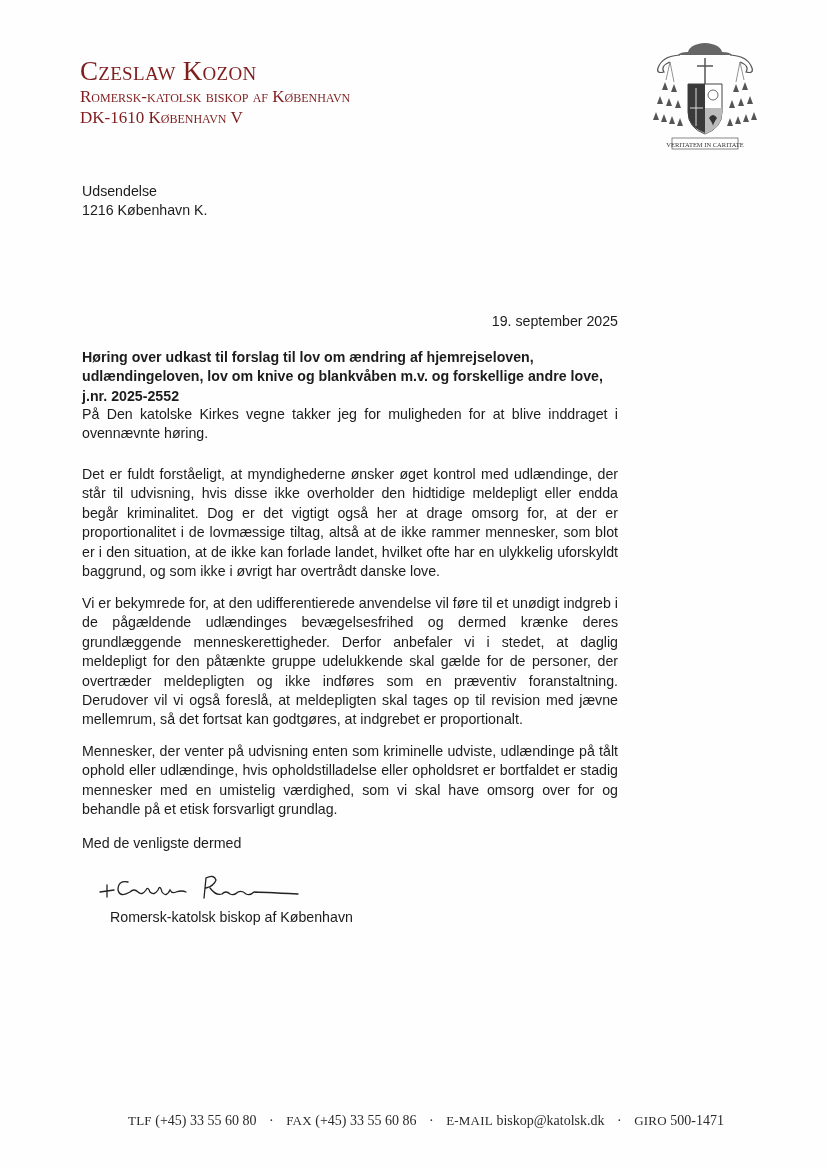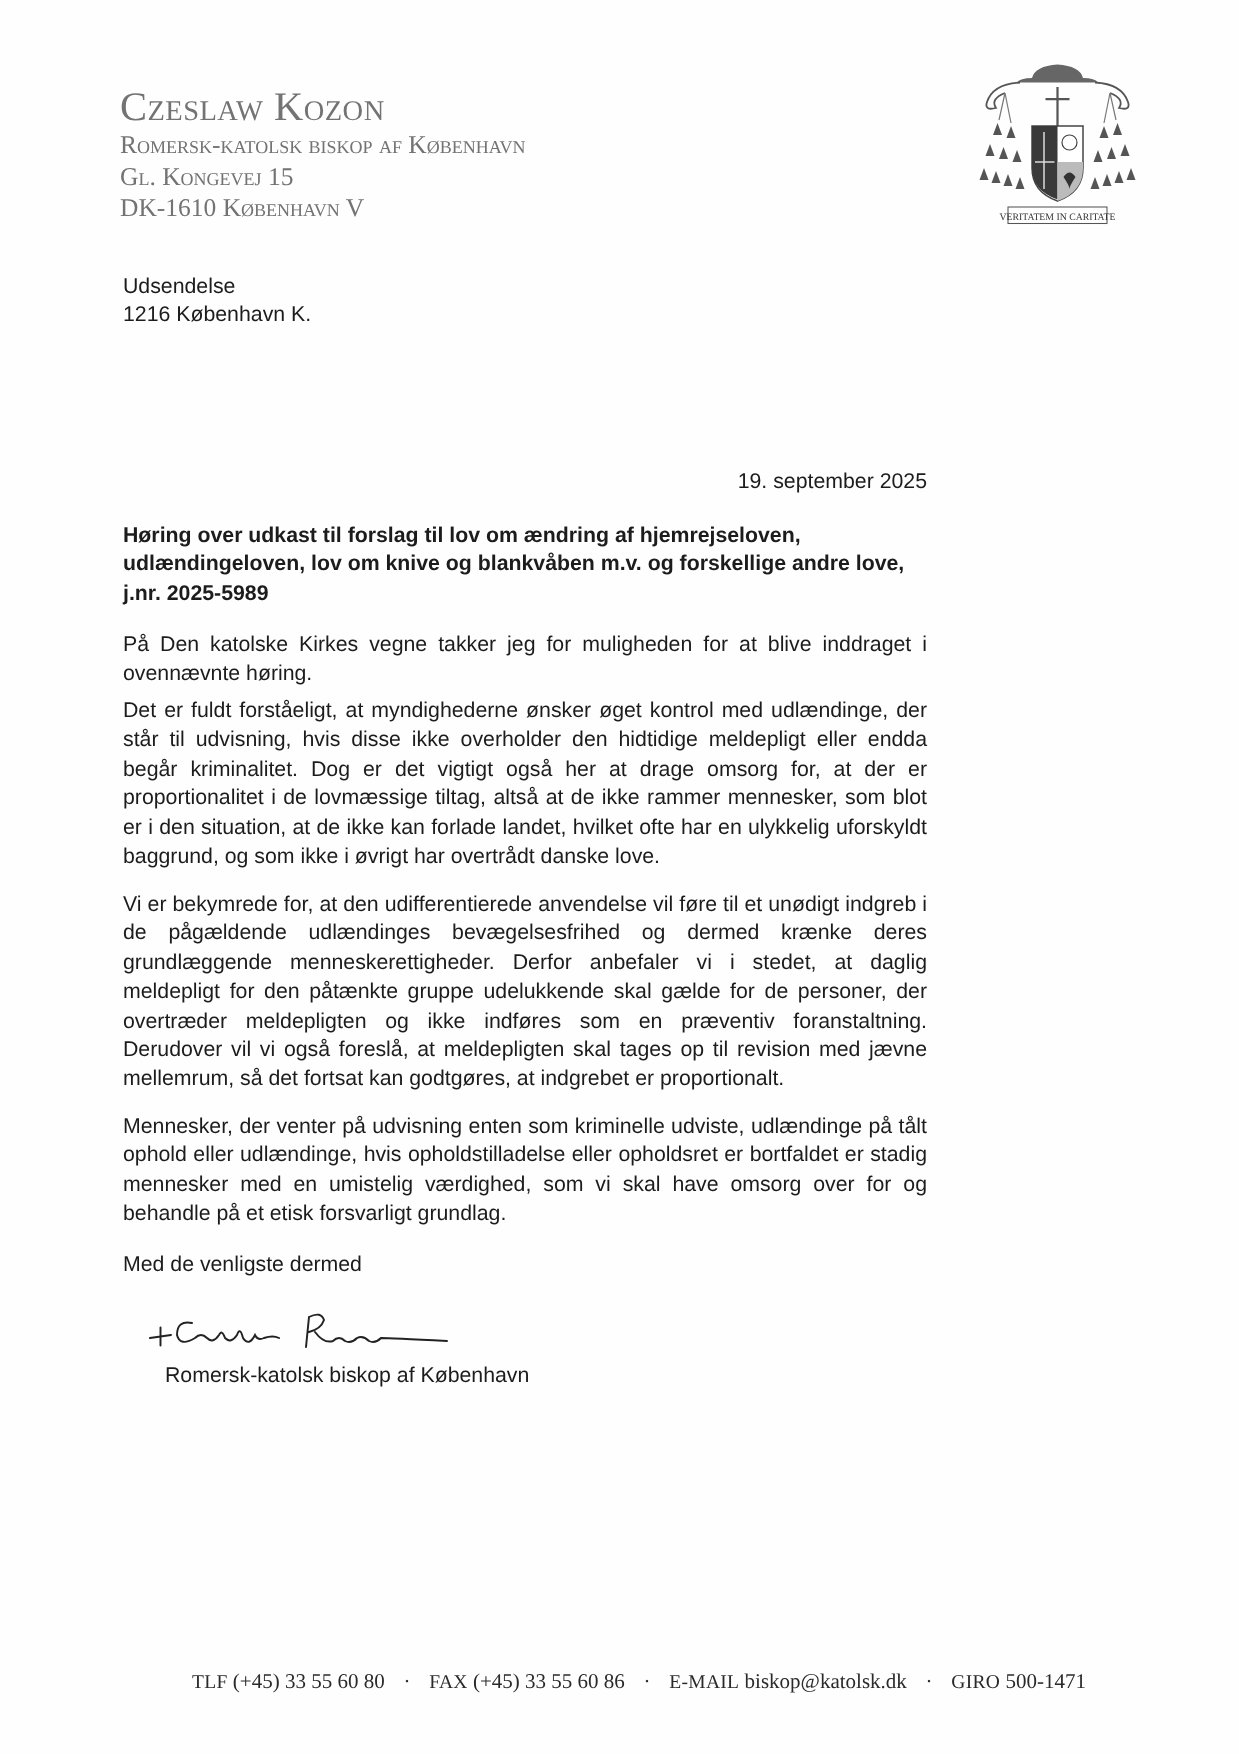--- a/index.html
+++ b/index.html
@@ -1,32 +1,32 @@
 <!DOCTYPE html>
 <html><head>
 <meta charset="utf-8">
 <style>
   html, body { margin: 0; padding: 0; background: #ffffff; }
   body { width: 826px; height: 1169px; position: relative; overflow: hidden; color: #1a1a1a; }
   .page { position: absolute; left: 0; top: 0; width: 826px; height: 1169px; background: #fefefe; }
 
   
-  .lh { position: absolute; left: 80px; top: 56px; font-family: "Liberation Serif", "DejaVu Serif", serif; color: #737373; }
+  .lh { position: absolute; left: 80px; top: 56px; font-family: "Liberation Serif", "DejaVu Serif", serif; color: #7f1d1d; }
   .lh-name { font-size: 27px; font-variant: small-caps; letter-spacing: 0.3px; line-height: 30px; }
   .lh-line { font-size: 17px; font-variant: small-caps; line-height: 21px; }
 
   .crest { position: absolute; left: 650px; top: 38px; width: 110px; height: 115px; }
 
   
   .body-text { font-family: "Liberation Sans", "DejaVu Sans", sans-serif; font-size: 14.2px; line-height: 19.4px; color: #1c1c1c; }
   .addr { position: absolute; left: 82px; top: 182px; }
   .date { position: absolute; right: 208px; top: 312px; }
   .subject { position: absolute; left: 82px; top: 348px; width: 536px; font-weight: bold; }
   .para { position: absolute; left: 82px; width: 536px; text-align: justify; }
-  .p1 { top: 405px; margin-top: 16px; }
+  .p1 { top: 405px; }
   .p2 { top: 465px; }
   .p3 { top: 594px; }
   .p4 { top: 742px; }
   .closing { position: absolute; left: 82px; top: 834px; }
 
   .signature { position: absolute; left: 98px; top: 870px; width: 210px; height: 34px; }
   .signer { position: absolute; left: 110px; top: 908px; }
 
   .footer { position: absolute; left: 128px; top: 1113px; font-family: "Liberation Serif", "DejaVu Serif", serif; font-size: 14px; color: #2a2a2a; white-space: nowrap; }
   .footer .lbl { font-variant: small-caps; font-size: 13px; letter-spacing: 0.2px; }
@@ -34,21 +34,20 @@
   .footer .item { display: inline; }
 </style>
 </head>
 <body>
 
 <div class="page">
 
   <div class="lh">
     <div class="lh-name">Czeslaw Kozon</div>
     <div class="lh-line">Romersk-katolsk biskop af København</div>
-    <div class="lh-line">Gl. Kongevej 15</div>
     <div class="lh-line">DK-1610 København V</div>
   </div>
 
   <div class="crest">
     <svg width="110" height="115" viewBox="0 0 110 115">
 
       <path d="M38 14 Q40 6 55 5 Q70 6 72 14 Q80 14 82 17 L28 17 Q30 14 38 14 Z" fill="#666"></path>
 
       <path d="M30 17 Q12 18 8 30 Q6 36 14 34 Q10 28 20 24" fill="none" stroke="#555" stroke-width="1.2"></path>
       <path d="M80 17 Q98 18 102 30 Q104 36 96 34 Q100 28 90 24" fill="none" stroke="#555" stroke-width="1.2"></path>
@@ -95,21 +94,21 @@
     </svg>
   </div>
 
   <div class="addr body-text">
     <div>Udsendelse</div>
     <div>1216 København K.</div>
   </div>
 
   <div class="date body-text">19. september 2025</div>
 
-  <div class="subject body-text">Høring over udkast til forslag til lov om ændring af hjemrejseloven, udlændingeloven, lov om knive og blankvåben m.v. og forskellige andre love, j.nr. 2025-5989</div>
+  <div class="subject body-text">Høring over udkast til forslag til lov om ændring af hjemrejseloven, udlændingeloven, lov om knive og blankvåben m.v. og forskellige andre love, j.nr. 2025-2552</div>
 
   <div class="para p1 body-text">På Den katolske Kirkes vegne takker jeg for muligheden for at blive inddraget i ovennævnte høring.</div>
   <div class="para p2 body-text">Det er fuldt forståeligt, at myndighederne ønsker øget kontrol med udlændinge, der står til udvisning, hvis disse ikke overholder den hidtidige meldepligt eller endda begår kriminalitet. Dog er det vigtigt også her at drage omsorg for, at der er proportionalitet i de lovmæssige tiltag, altså at de ikke rammer mennesker, som blot er i den situation, at de ikke kan forlade landet, hvilket ofte har en ulykkelig uforskyldt baggrund, og som ikke i øvrigt har overtrådt danske love.</div>
   <div class="para p3 body-text">Vi er bekymrede for, at den udifferentierede anvendelse vil føre til et unødigt indgreb i de pågældende udlændinges bevægelsesfrihed og dermed krænke deres grundlæggende menneskerettigheder. Derfor anbefaler vi i stedet, at daglig meldepligt for den påtænkte gruppe udelukkende skal gælde for de personer, der overtræder meldepligten og ikke indføres som en præventiv foranstaltning. Derudover vil vi også foreslå, at meldepligten skal tages op til revision med jævne mellemrum, så det fortsat kan godtgøres, at indgrebet er proportionalt.</div>
   <div class="para p4 body-text">Mennesker, der venter på udvisning enten som kriminelle udviste, udlændinge på tålt ophold eller udlændinge, hvis opholdstilladelse eller opholdsret er bortfaldet er stadig mennesker med en umistelig værdighed, som vi skal have omsorg over for og behandle på et etisk forsvarligt grundlag.</div>
 
   <div class="closing body-text">Med de venligste dermed</div>
 
   <div class="signature">
     <svg width="210" height="34" viewBox="0 0 210 34">

